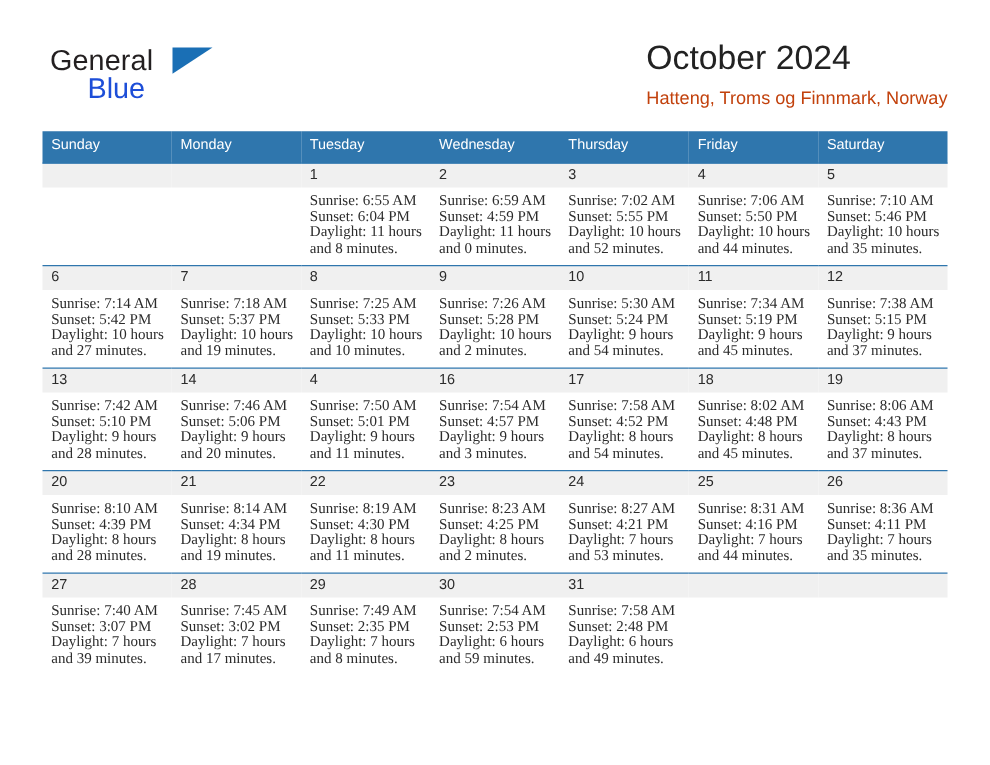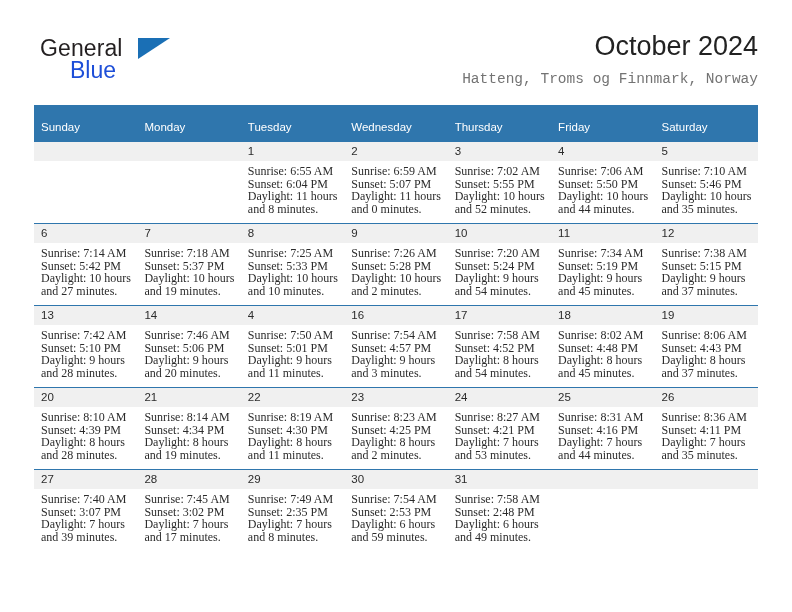--- a/index.html
+++ b/index.html
@@ -59,54 +59,52 @@
     left: 30px;
     top: 22px;
     font-size: 23px;
     color: #1d4ed8;
     font-family: "Liberation Sans", sans-serif;
   }
   .title-block {
     position: absolute;
     right: 0;
     top: 0;
-    text-align: right;
   }
   .cal-title {
     font-size: 27px;
     color: #222222;
     line-height: 32px;
     white-space: nowrap;
   }
   .cal-subtitle {
     font-size: 14.5px;
-    color: #737373;
+    color: #c2410c;
     line-height: 20px;
     margin-top: 7px;
     white-space: nowrap;
-    font-family: Liberation Mono, monospace;
   }
 
   
   .calendar {
     position: absolute;
     left: 34px;
     top: 105px;
     width: 724px;
     border-collapse: collapse;
     table-layout: fixed;
   }
   .calendar th {
     background: #31749c;
     background: #2f76ad;
     color: #ffffff;
     font-size: 11.5px;
     font-weight: normal;
     text-align: left;
-    padding: 13px 0 5px 7px;
+    padding: 2px 0 5px 7px;
     height: 18px;
     line-height: 14px;
     border: none;
   }
   .calendar td {
     width: 103.43px;
     height: 81px;
     vertical-align: top;
     padding: 0;
     border-top: 1.4px solid #2f76ad;
@@ -182,21 +180,21 @@
               <div>Sunrise: 6:55 AM</div>
               <div>Sunset: 6:04 PM</div>
               <div>Daylight: 11 hours</div>
               <div>and 8 minutes.</div>
             </div>
           </td>
           <td>
             <div class="daynum">2</div>
             <div class="daybody">
               <div>Sunrise: 6:59 AM</div>
-              <div>Sunset: 5:07 PM</div>
+              <div>Sunset: 4:59 PM</div>
               <div>Daylight: 11 hours</div>
               <div>and 0 minutes.</div>
             </div>
           </td>
           <td>
             <div class="daynum">3</div>
             <div class="daybody">
               <div>Sunrise: 7:02 AM</div>
               <div>Sunset: 5:55 PM</div>
               <div>Daylight: 10 hours</div>
@@ -255,21 +253,21 @@
             <div class="daybody">
               <div>Sunrise: 7:26 AM</div>
               <div>Sunset: 5:28 PM</div>
               <div>Daylight: 10 hours</div>
               <div>and 2 minutes.</div>
             </div>
           </td>
           <td>
             <div class="daynum">10</div>
             <div class="daybody">
-              <div>Sunrise: 7:20 AM</div>
+              <div>Sunrise: 5:30 AM</div>
               <div>Sunset: 5:24 PM</div>
               <div>Daylight: 9 hours</div>
               <div>and 54 minutes.</div>
             </div>
           </td>
           <td>
             <div class="daynum">11</div>
             <div class="daybody">
               <div>Sunrise: 7:34 AM</div>
               <div>Sunset: 5:19 PM</div>

